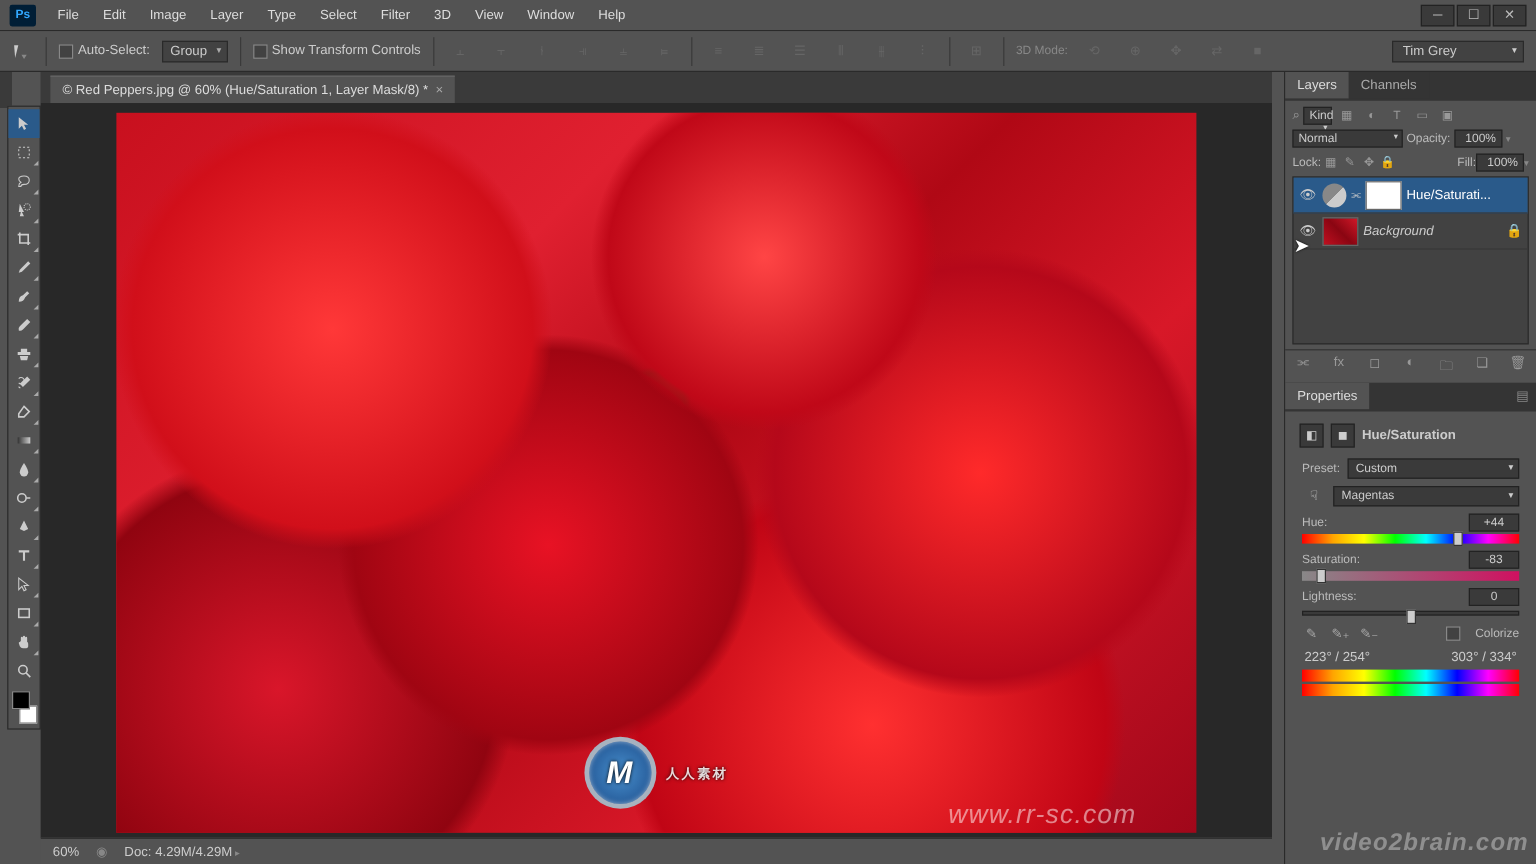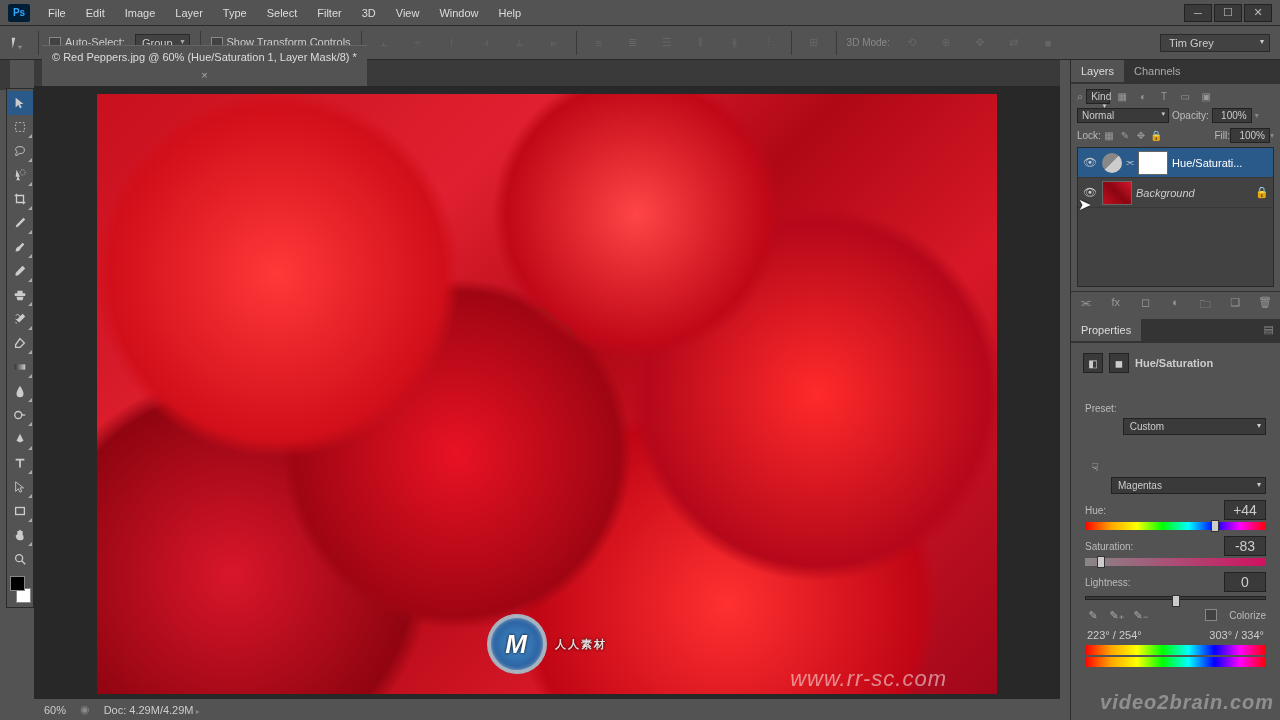--- a/index.html
+++ b/index.html
@@ -22,21 +22,21 @@
 .icon-btn { width:24px; height:22px; display:flex; align-items:center; justify-content:center; color:#666; }
 .workspace-dd { margin-left:auto; padding:2px 20px 2px 8px; background:#424242; border:1px solid #2a2a2a; width:110px; position:relative; }
 .workspace-dd::after { content:"▾"; position:absolute; right:5px; font-size:8px; }
 
 
 .mini-strip { position:absolute; left:0; top:60px; width:10px; height:30px; background:#3a3a3a; }
 
 
 .doc-area { position:absolute; left:34px; top:60px; right:220px; bottom:22px; background:#282828; }
 .tab-bar { height:26px; background:#3a3a3a; display:flex; align-items:flex-end; padding-left:8px; }
-.doc-tab { background:#535353; color:#ddd; padding:5px 10px; border-top:1px solid #666; display:flex; align-items:center; gap:6px; font-size:10px;flex-direction:column; }
+.doc-tab { background:#535353; color:#ddd; padding:5px 10px; border-top:1px solid #666; display:flex; align-items:center; gap:6px; font-size:10px; }
 .tab-close { color:#aaa; font-size:11px; }
 
 
 .canvas-wrap { position:absolute; left:0; top:26px; right:0; bottom:0; background:#282828; display:flex; align-items:flex-start; justify-content:center; padding:8px 30px; overflow:hidden; }
 .pepper-img { width:900px; height:600px; background:
   radial-gradient(circle at 20% 30%, #ff3838 0%, #d10f1a 20%, transparent 22%),
   radial-gradient(circle at 60% 20%, #ff4545 0%, #c00818 18%, transparent 20%),
   radial-gradient(circle at 40% 60%, #e81224 0%, #a00512 25%, transparent 27%),
   radial-gradient(circle at 80% 50%, #ff2a2a 0%, #b5081a 22%, transparent 24%),
   radial-gradient(circle at 15% 80%, #d9162a 0%, #900410 20%, transparent 22%),
@@ -89,25 +89,25 @@
 .layer-row.sel .layer-name { font-style:normal; }
 
 .layer-footer { display:flex; justify-content:space-between; padding:4px 6px; background:#535353; border-top:1px solid #333; }
 .lf-ico { width:18px; color:#999; text-align:center; font-size:11px; }
 
 
 .prop-panel { flex:1; display:flex; flex-direction:column;}
 .prop-header { display:flex; align-items:center; gap:6px; padding:6px; }
 .prop-icon { width:20px; height:20px; background:#3a3a3a; border:1px solid #222; display:flex; align-items:center; justify-content:center; font-size:10px; }
 .prop-row { display:flex; align-items:center; gap:6px; padding:3px 8px; }
-.wide-dd { flex:1; background:#3a3a3a; border:1px solid #222; padding:2px 4px 2px 6px; position:relative; font-size:10px;margin-top:36px;}
+.wide-dd { flex:1; background:#3a3a3a; border:1px solid #222; padding:2px 4px 2px 6px; position:relative; font-size:10px;}
 .wide-dd::after{ content:"▾"; position:absolute; right:4px; font-size:8px;}
 .slider-row { padding:3px 8px; }
 .slider-lbl-row { display:flex; justify-content:space-between; align-items:center; margin-bottom:2px; }
-.num-box { background:#3a3a3a; border:1px solid #222; padding:1px 4px; width:42px; text-align:center; font-size:14px;}
+.num-box { background:#3a3a3a; border:1px solid #222; padding:1px 4px; width:42px; text-align:center; font-size:10px;}
 .slider-track { height:12px; position:relative; }
 .slider-track.hue { background:linear-gradient(90deg,red,orange,yellow,lime,cyan,blue,magenta,red); height:8px; margin-top:2px;}
 .slider-track.sat { background:linear-gradient(90deg,#888,#d01060); height:8px; margin-top:2px;}
 .slider-track.lig { background:#3a3a3a; height:4px; margin-top:4px; border:1px solid #222;}
 .slider-thumb { position:absolute; top:-2px; width:8px; height:12px; background:#ccc; border:1px solid #333; transform:translateX(-50%);}
 .eyedrop-row { display:flex; gap:8px; padding:4px 8px; align-items:center;}
 .eyedrop { width:16px; height:16px; color:#aaa; display:flex; align-items:center; justify-content:center;}
 .range-row { display:flex; justify-content:space-between; padding:2px 10px; font-size:10px; color:#ccc;}
 .spectrum { height:10px; margin:2px 8px; background:linear-gradient(90deg,red,orange,yellow,lime,cyan,blue,magenta,red);}
 

